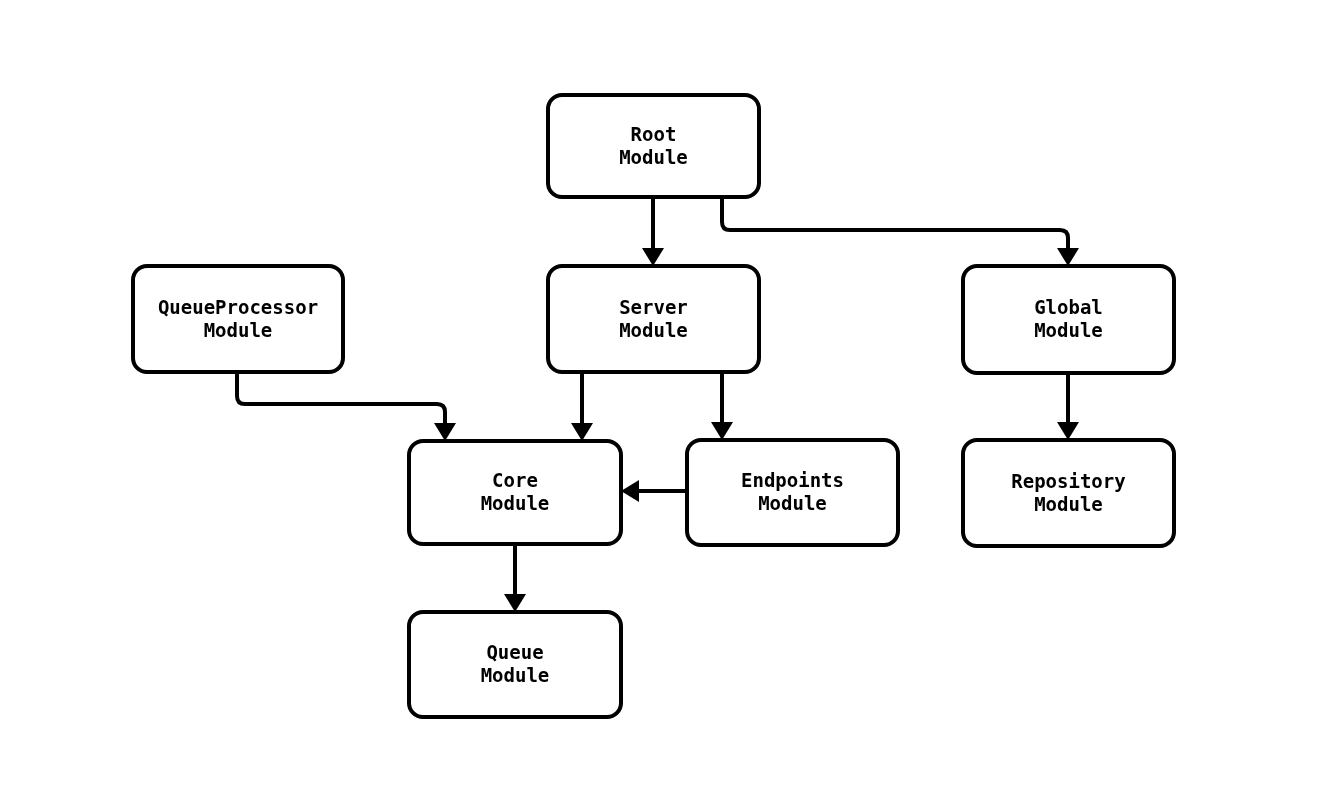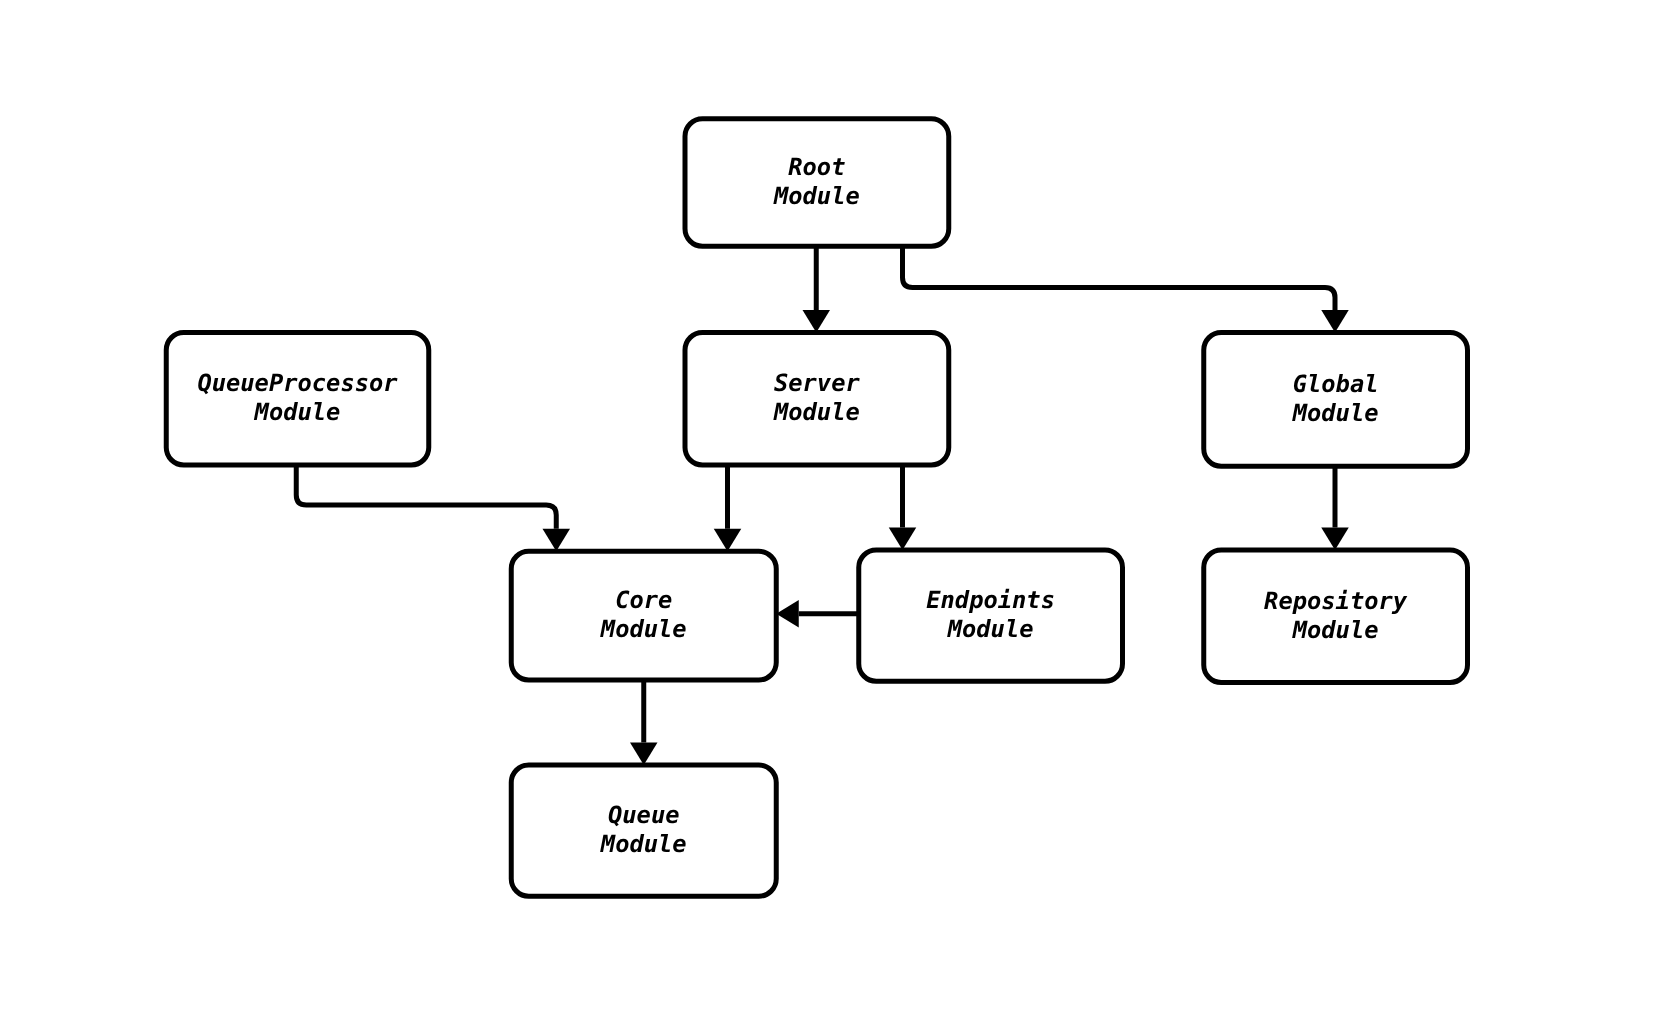--- a/index.html
+++ b/index.html
@@ -12,21 +12,20 @@
     width: 1337px;
     height: 809px;
     overflow: hidden;
     font-family: "DejaVu Sans Mono", "Liberation Mono", monospace;
   }
   #diagram-root {
     position: relative;
     width: 1337px;
     height: 634px;
     background: #ffffff;
-    font-style: italic;
   }
   svg#diagram-canvas {
     display: block;
     width: 1337px;
     height: 809px;
   }
   .node-box {
     fill: #ffffff;
     stroke: #000000;
     stroke-width: 4;

